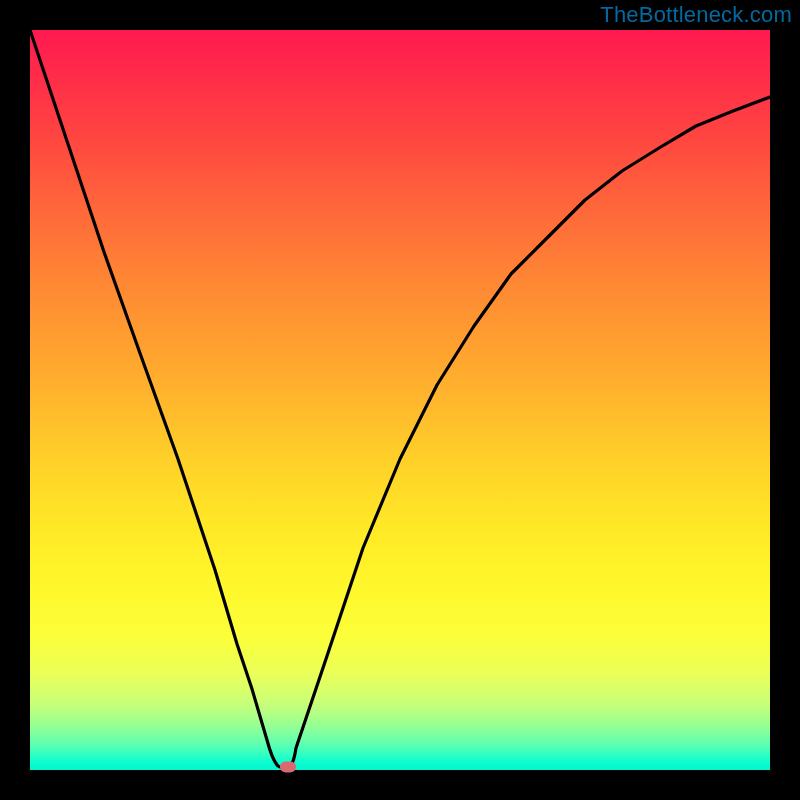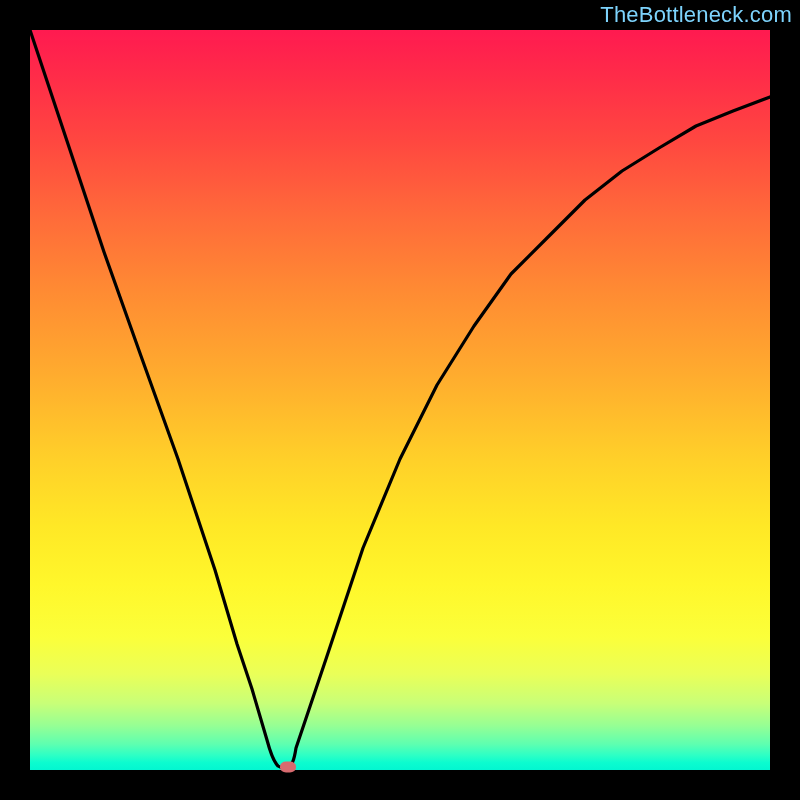--- a/index.html
+++ b/index.html
@@ -8,21 +8,21 @@
     height: 800px;
     background: #000;
     position: relative;
     overflow: hidden;
     font-family: Arial, Helvetica, sans-serif;
   }
   .watermark {
     position: absolute;
     top: 2px;
     right: 8px;
-    color: #7dd3fc;
+    color: #0369a1;
     font-size: 22px;
     font-weight: 500;
     z-index: 10;
     letter-spacing: 0.2px;
   }
   .plot-area {
     position: absolute;
     left: 30px;
     top: 30px;
     width: 740px;

